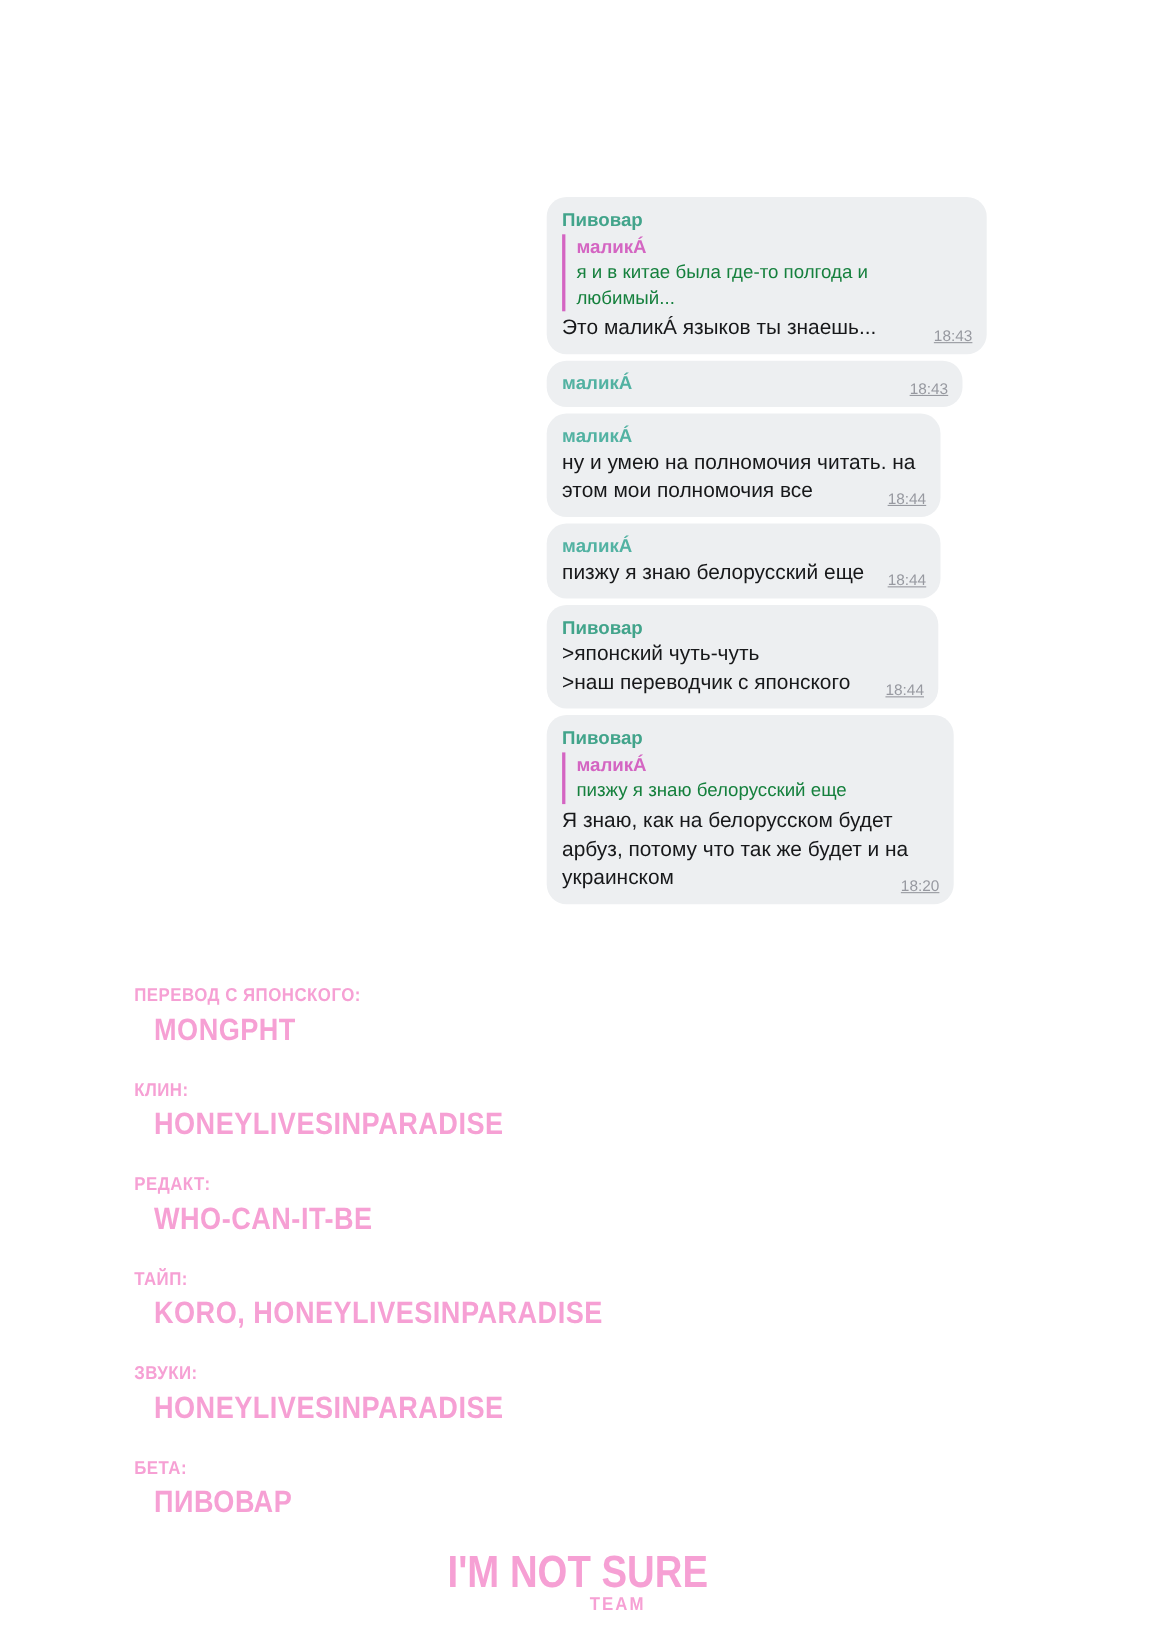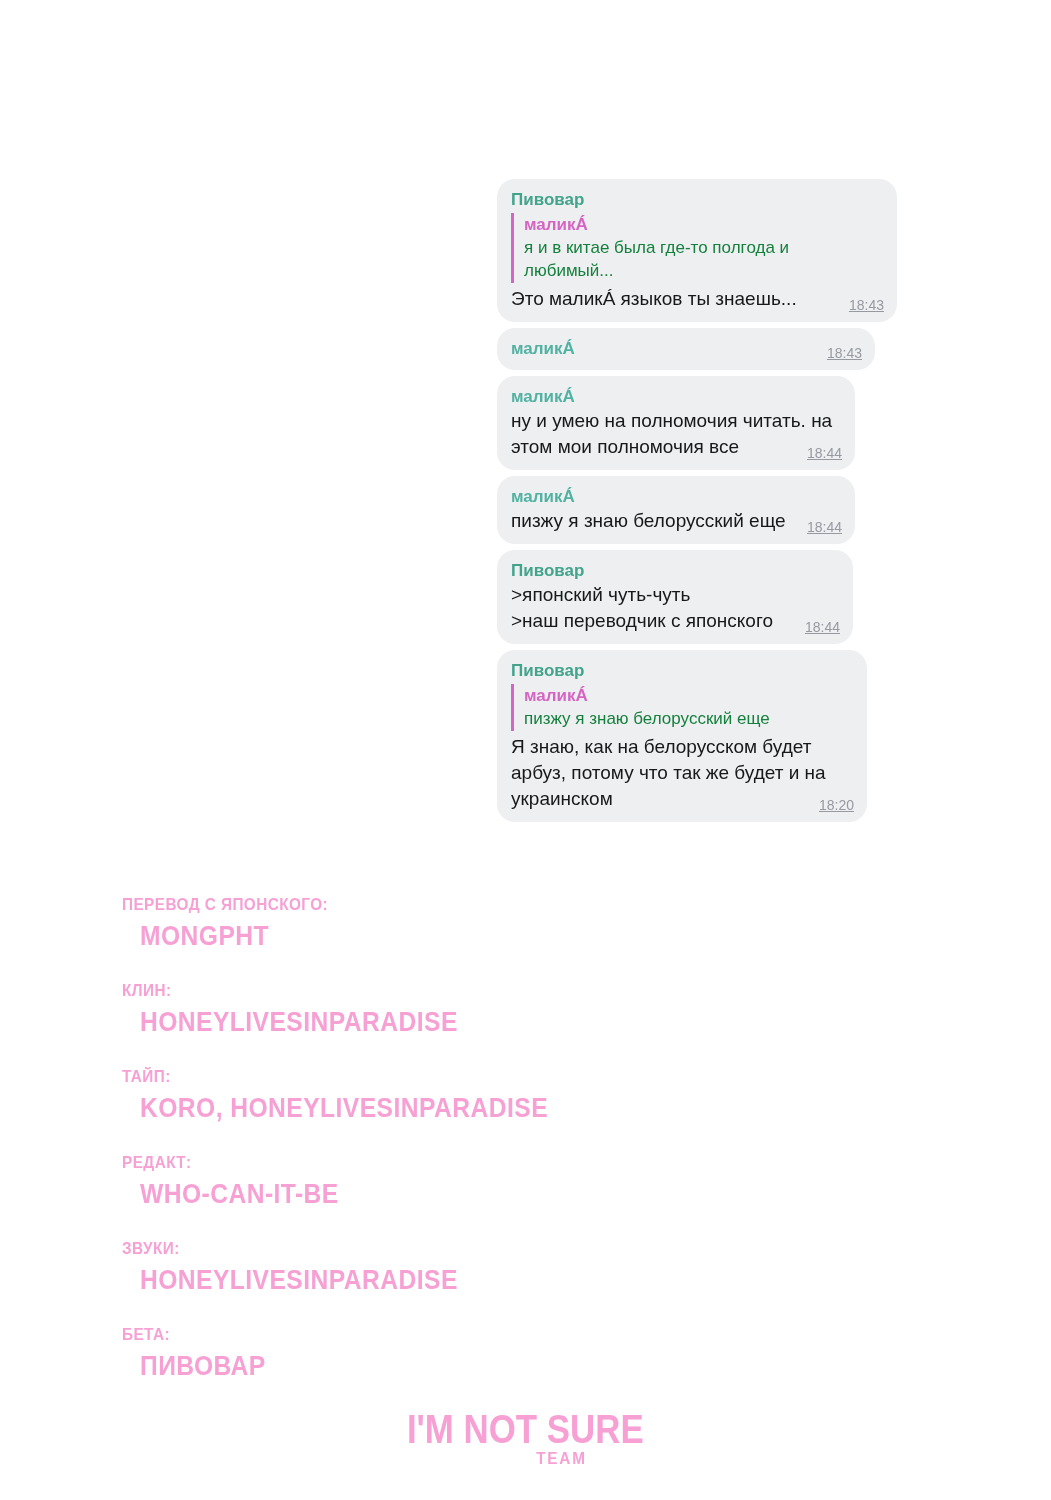--- a/index.html
+++ b/index.html
@@ -133,26 +133,26 @@
   <section class="credits">
     <div class="credit">
       <div class="credit-label">ПЕРЕВОД С ЯПОНСКОГО:</div>
       <div class="credit-value">MONGPHT</div>
     </div>
     <div class="credit">
       <div class="credit-label">КЛИН:</div>
       <div class="credit-value">HONEYLIVESINPARADISE</div>
     </div>
     <div class="credit">
+      <div class="credit-label">РЕДАКТ:</div>
+      <div class="credit-value">WHO-CAN-IT-BE</div>
+    </div>
+    <div class="credit">
       <div class="credit-label">ТАЙП:</div>
       <div class="credit-value">KORO, HONEYLIVESINPARADISE</div>
-    </div>
-    <div class="credit">
-      <div class="credit-label">РЕДАКТ:</div>
-      <div class="credit-value">WHO-CAN-IT-BE</div>
     </div>
     <div class="credit">
       <div class="credit-label">ЗВУКИ:</div>
       <div class="credit-value">HONEYLIVESINPARADISE</div>
     </div>
     <div class="credit">
       <div class="credit-label">БЕТА:</div>
       <div class="credit-value">ПИВОВАР</div>
     </div>
   </section>

